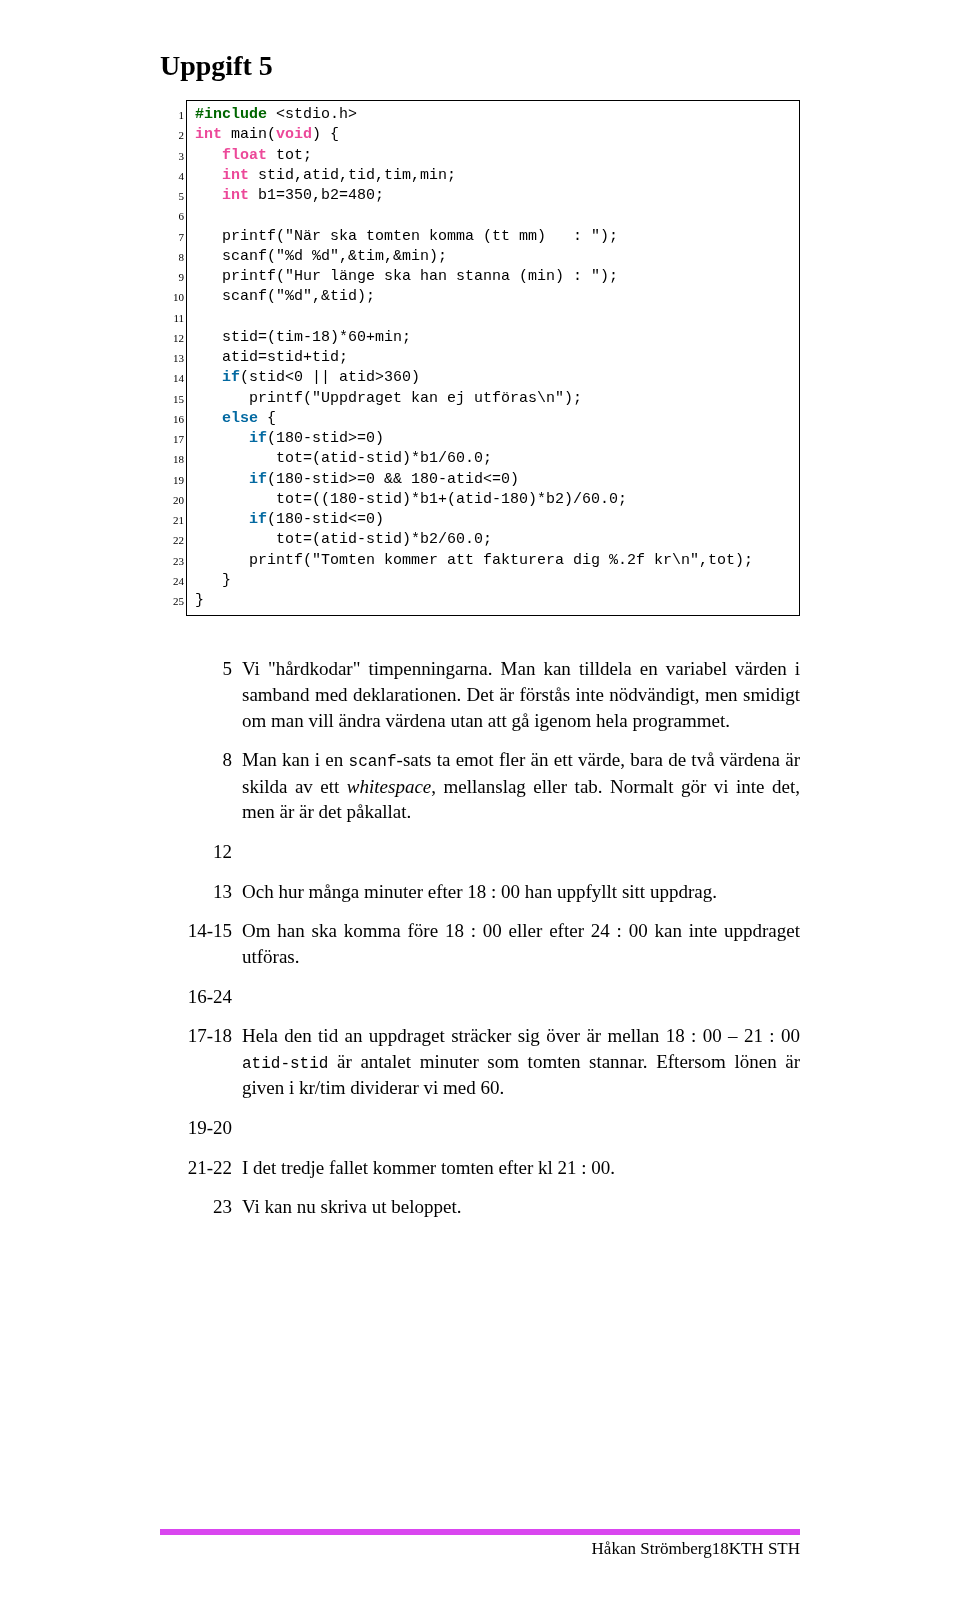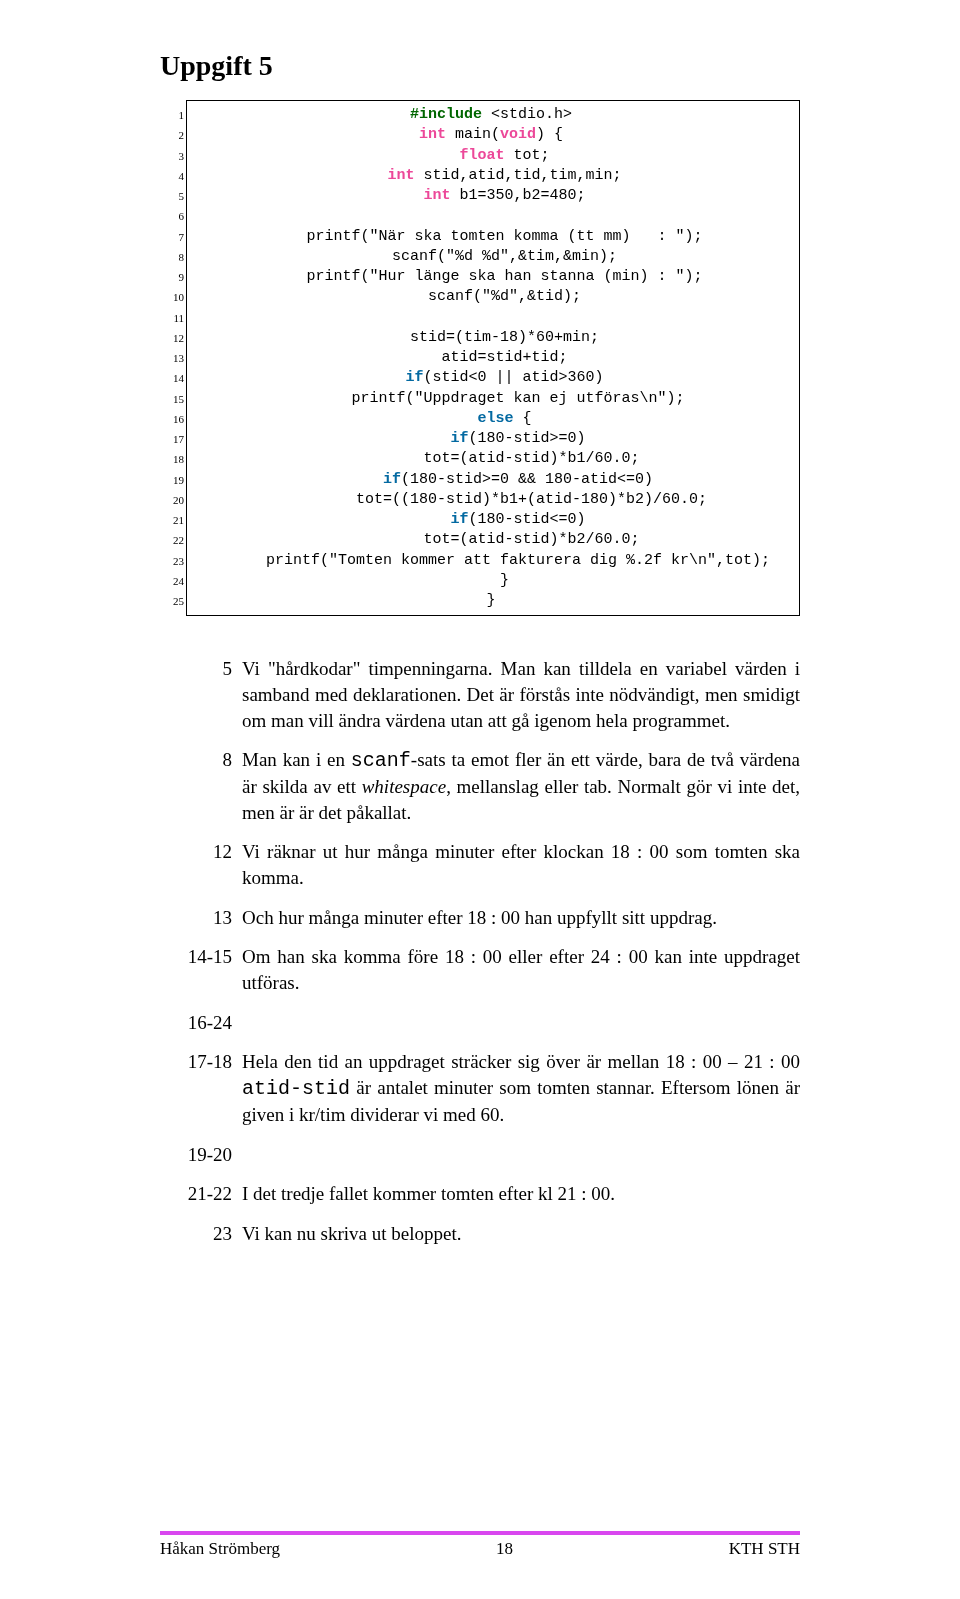--- a/index.html
+++ b/index.html
@@ -28,21 +28,20 @@
   }
   .code-box {
     border: 1px solid #000;
     padding: 4px 12px 4px 8px;
     margin-left: 26px;
     font-family: "Courier New", Courier, monospace;
     font-size: 15px;
     line-height: 1.35;
     white-space: pre;
     overflow: hidden;
-    text-align: center;
   }
   .code-line {
     white-space: pre;
   }
   .line-numbers {
     position: absolute;
     left: 0;
     top: 5px;
     width: 24px;
     text-align: right;
@@ -70,31 +69,31 @@
     width: 72px;
     flex: 0 0 72px;
     text-align: right;
     padding-right: 10px;
   }
   .exp-text {
     flex: 1;
   }
   .exp-text .mono {
     font-family: "Courier New", Courier, monospace;
-    font-size: 20px;
+    font-size: 16px;
   }
   .exp-text em { font-style: italic; }
   .footer {
     position: absolute;
     bottom: 40px;
     left: 70px;
     right: 70px;
-    border-top: 4px solid #d946ef;
+    border-top: 6px solid #d946ef;
     display: flex;
-    justify-content: space-between;
+    justify-content: flex-end;
     font-size: 17px;
     padding-top: 4px;
   }
 </style>
 </head>
 <body>
 
 <div class="page">
 
   <h1 class="title">Uppgift 5</h1>
@@ -134,21 +133,20 @@
       <div class="exp-item">
         <div class="exp-num">5</div>
         <div class="exp-text">Vi "hårdkodar" timpenningarna. Man kan tilldela en variabel värden i samband med deklarationen. Det är förstås inte nödvändigt, men smidigt om man vill ändra värdena utan att gå igenom hela programmet.</div>
       </div>
       <div class="exp-item">
         <div class="exp-num">8</div>
         <div class="exp-text">Man kan i en <span class="mono">scanf</span>-sats ta emot fler än ett värde, bara de två värdena är skilda av ett <em>whitespace</em>, mellanslag eller tab. Normalt gör vi inte det, men är är det påkallat.</div>
       </div>
       <div class="exp-item">
         <div class="exp-num">12</div>
-        <div class="exp-text">Vi räknar ut hur många minuter efter klockan 18 : 00 som tomten ska komma.</div>
       </div>
       <div class="exp-item">
         <div class="exp-num">13</div>
         <div class="exp-text">Och hur många minuter efter 18 : 00 han uppfyllt sitt uppdrag.</div>
       </div>
       <div class="exp-item">
         <div class="exp-num">14-15</div>
         <div class="exp-text">Om han ska komma före 18 : 00 eller efter 24 : 00 kan inte uppdraget utföras.</div>
       </div>
       <div class="exp-item">

